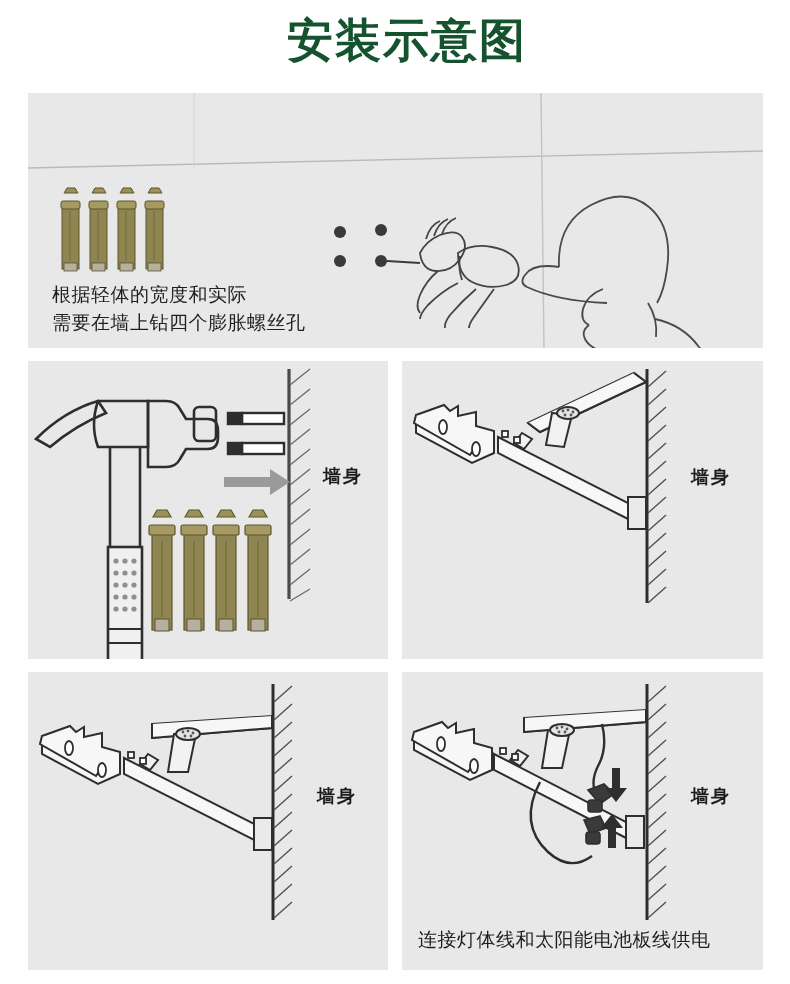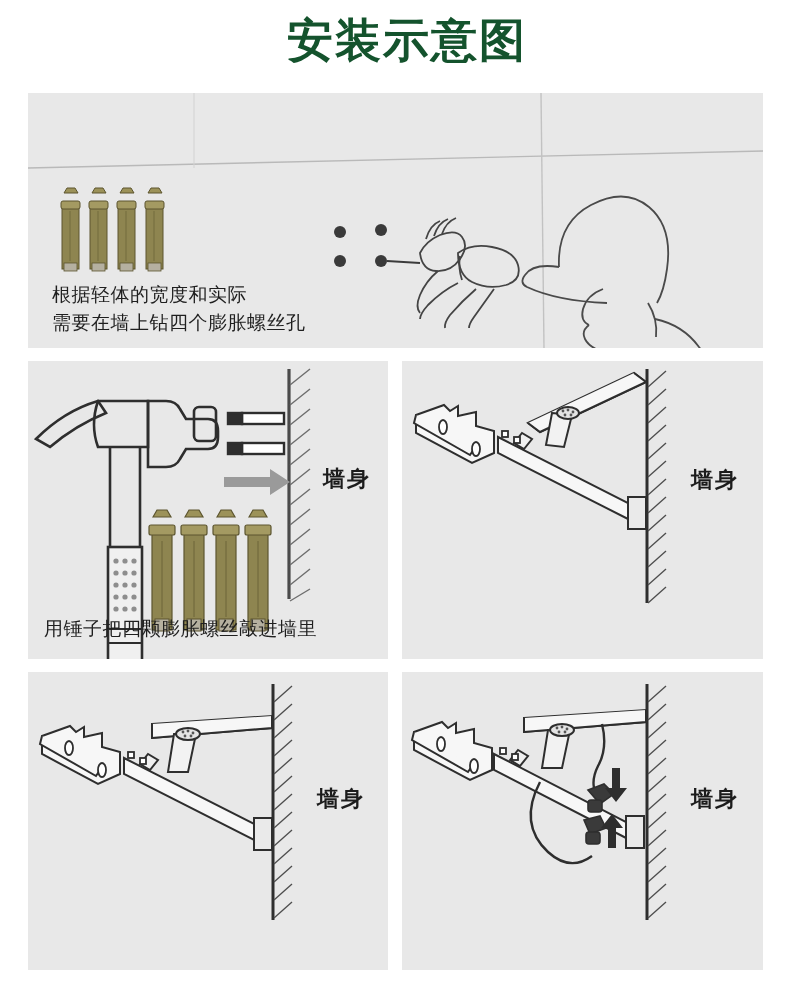--- a/index.html
+++ b/index.html
@@ -67,21 +67,21 @@
   .caption-p1 {
     left: 24px;
     top: 188px;
   }
   .caption-bottom {
     left: 16px;
     bottom: 16px;
   }
   .wall-label {
     position: absolute;
-    font-size: 22px;
+    font-size: 18px;
     font-weight: bold;
     color: #1c1c1c;
     letter-spacing: 2px;
   }
 </style>
 </head>
 <body>
 
 <div class="page-title">安装示意图</div>
 
@@ -261,21 +261,20 @@
               <rect x="124" y="173" width="20" height="96" fill="#8e8550" stroke="#5c552f" stroke-width="1.2"></rect>
               <rect x="121" y="164" width="26" height="10" rx="2" fill="#a49a62" stroke="#5c552f" stroke-width="1.2"></rect>
               <path d="M125 156 l4 -7 h10 l4 7 z" fill="#9c9259" stroke="#5c552f" stroke-width="1.2"></path>
               <rect x="127" y="258" width="14" height="12" fill="#b5b0a0" stroke="#5c552f" stroke-width="1"></rect>
               <line x1="134" y1="180" x2="134" y2="256" stroke="#6d6539" stroke-width="1"></line>
             </g>
           </g>
         </svg>
       </div>
       <div class="wall-label" style="left:295px; top:103px;">墙身</div>
-      <div class="caption caption-bottom">用锤子把四颗膨胀螺丝敲进墙里</div>
     </div>
 
     <div class="panel panel-half2">
       <div class="panel-art">
         <svg viewBox="0 0 361 298" preserveAspectRatio="none">
 
           <g>
             <line x1="245" y1="8" x2="245" y2="242" stroke="#2e2e2e" stroke-width="3"></line>
             <g stroke="#4d4d4d" stroke-width="1.3">
               <line x1="246" y1="26" x2="264" y2="10"></line>
@@ -483,16 +482,17 @@
 
           <g fill="#2e2e2e">
             <path d="M210 96 h8 v20 h7 l-11 14 l-11 -14 h7 z"></path>
           </g>
           <g fill="#2e2e2e">
             <path d="M206 176 h8 v-20 h7 l-11 -14 l-11 14 h7 z"></path>
           </g>
         </svg>
       </div>
       <div class="wall-label" style="left:289px; top:112px;">墙身</div>
+      <div class="caption caption-bottom">连接灯体线和太阳能电池板线供电</div>
     </div>
   </div>
 
 </div>
 
 </body></html>

